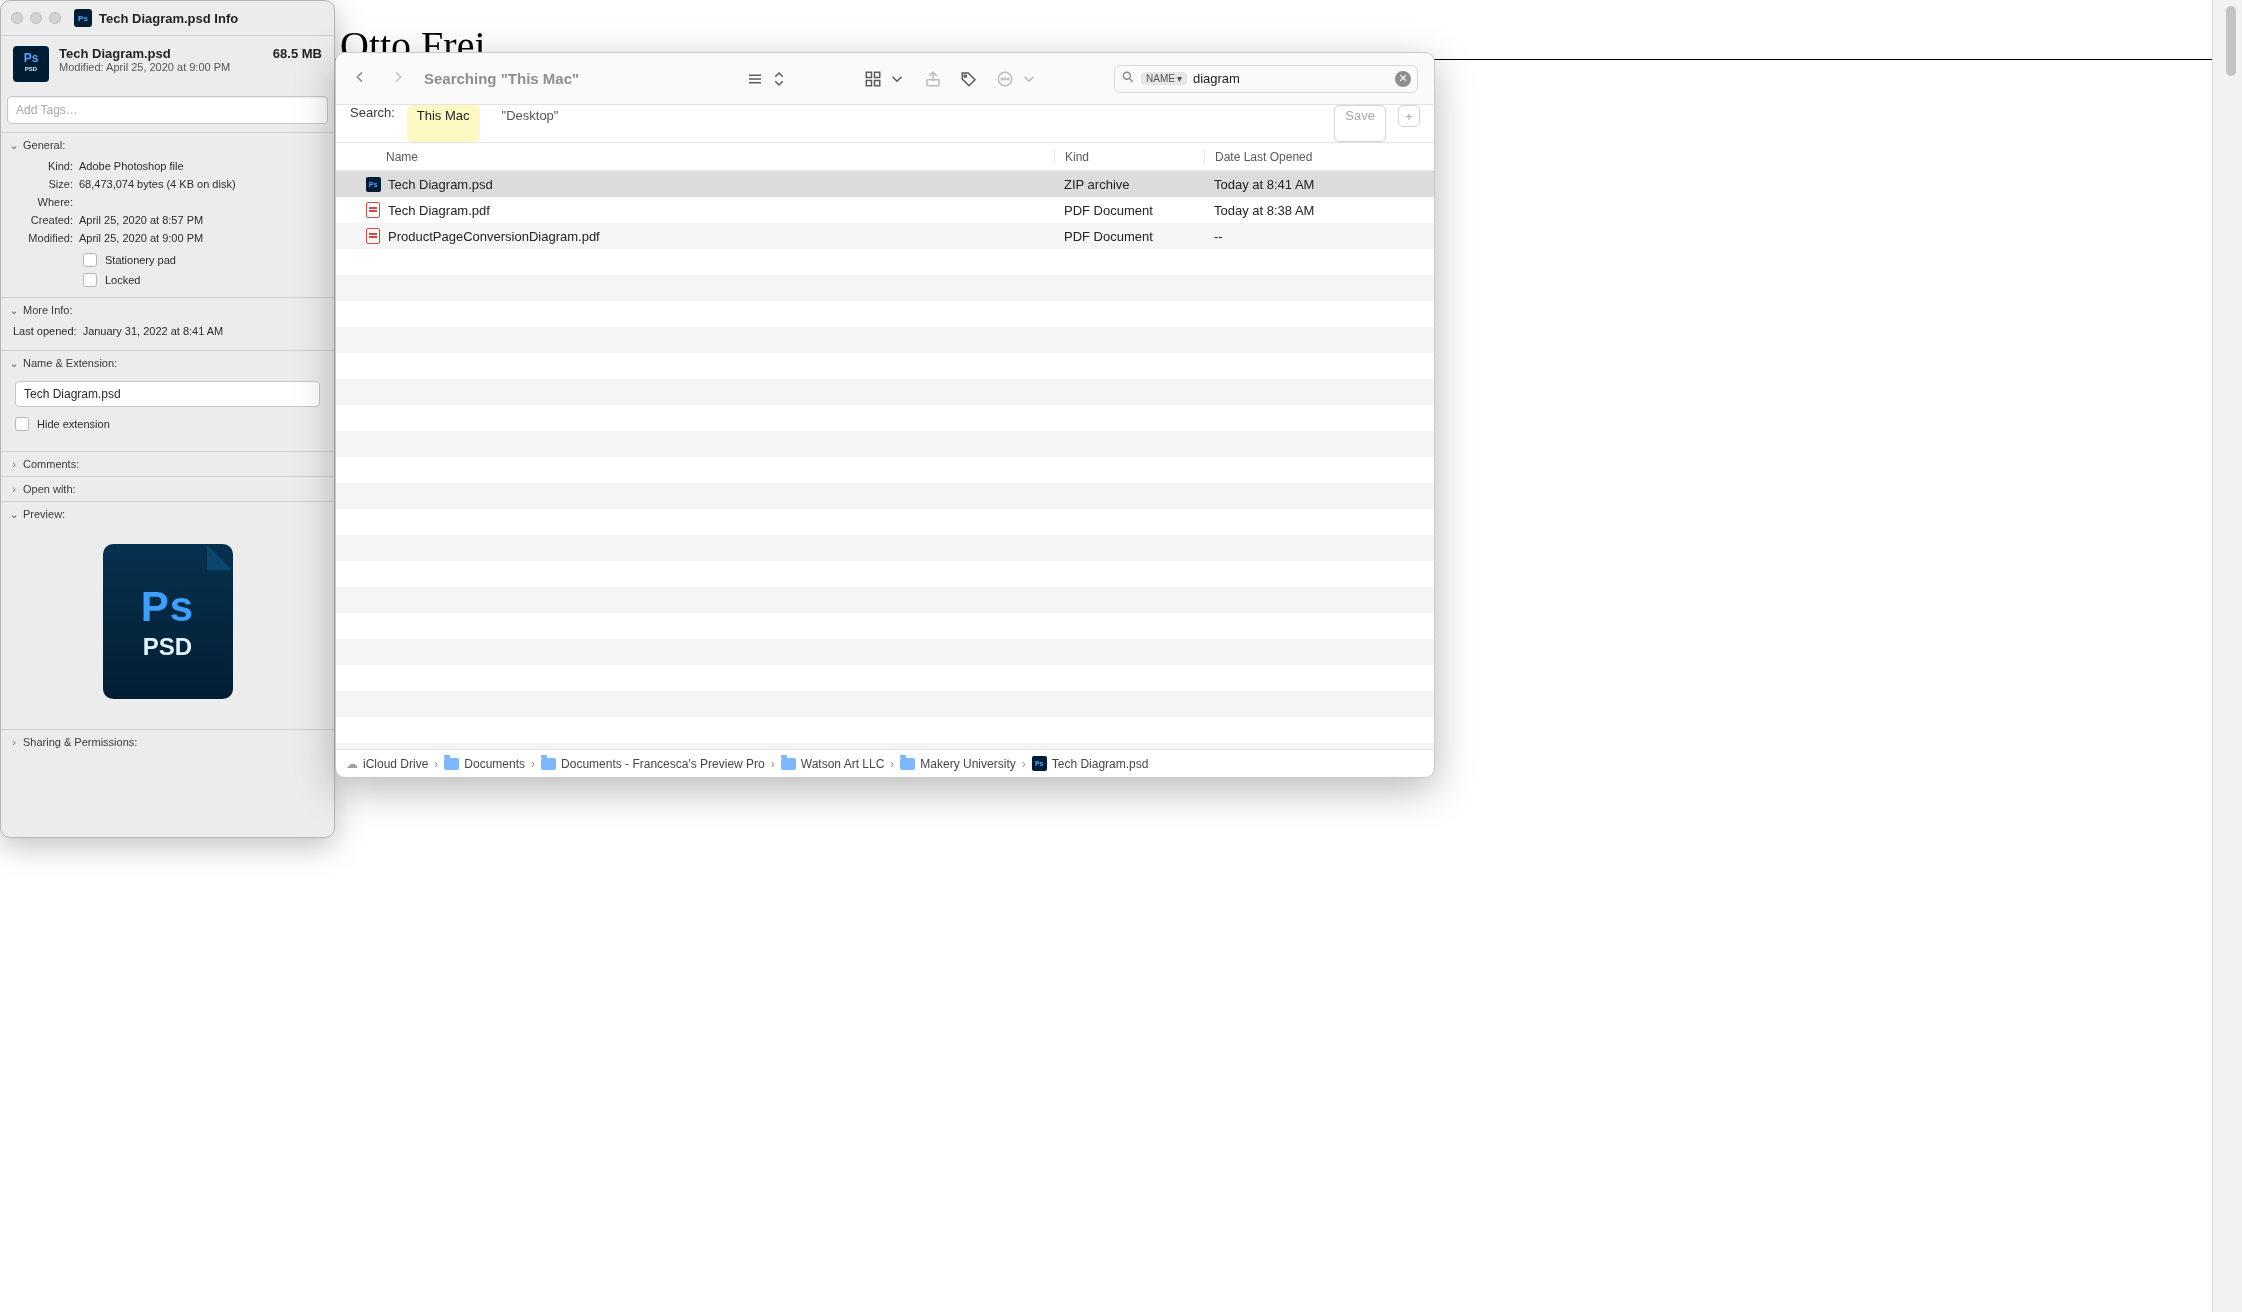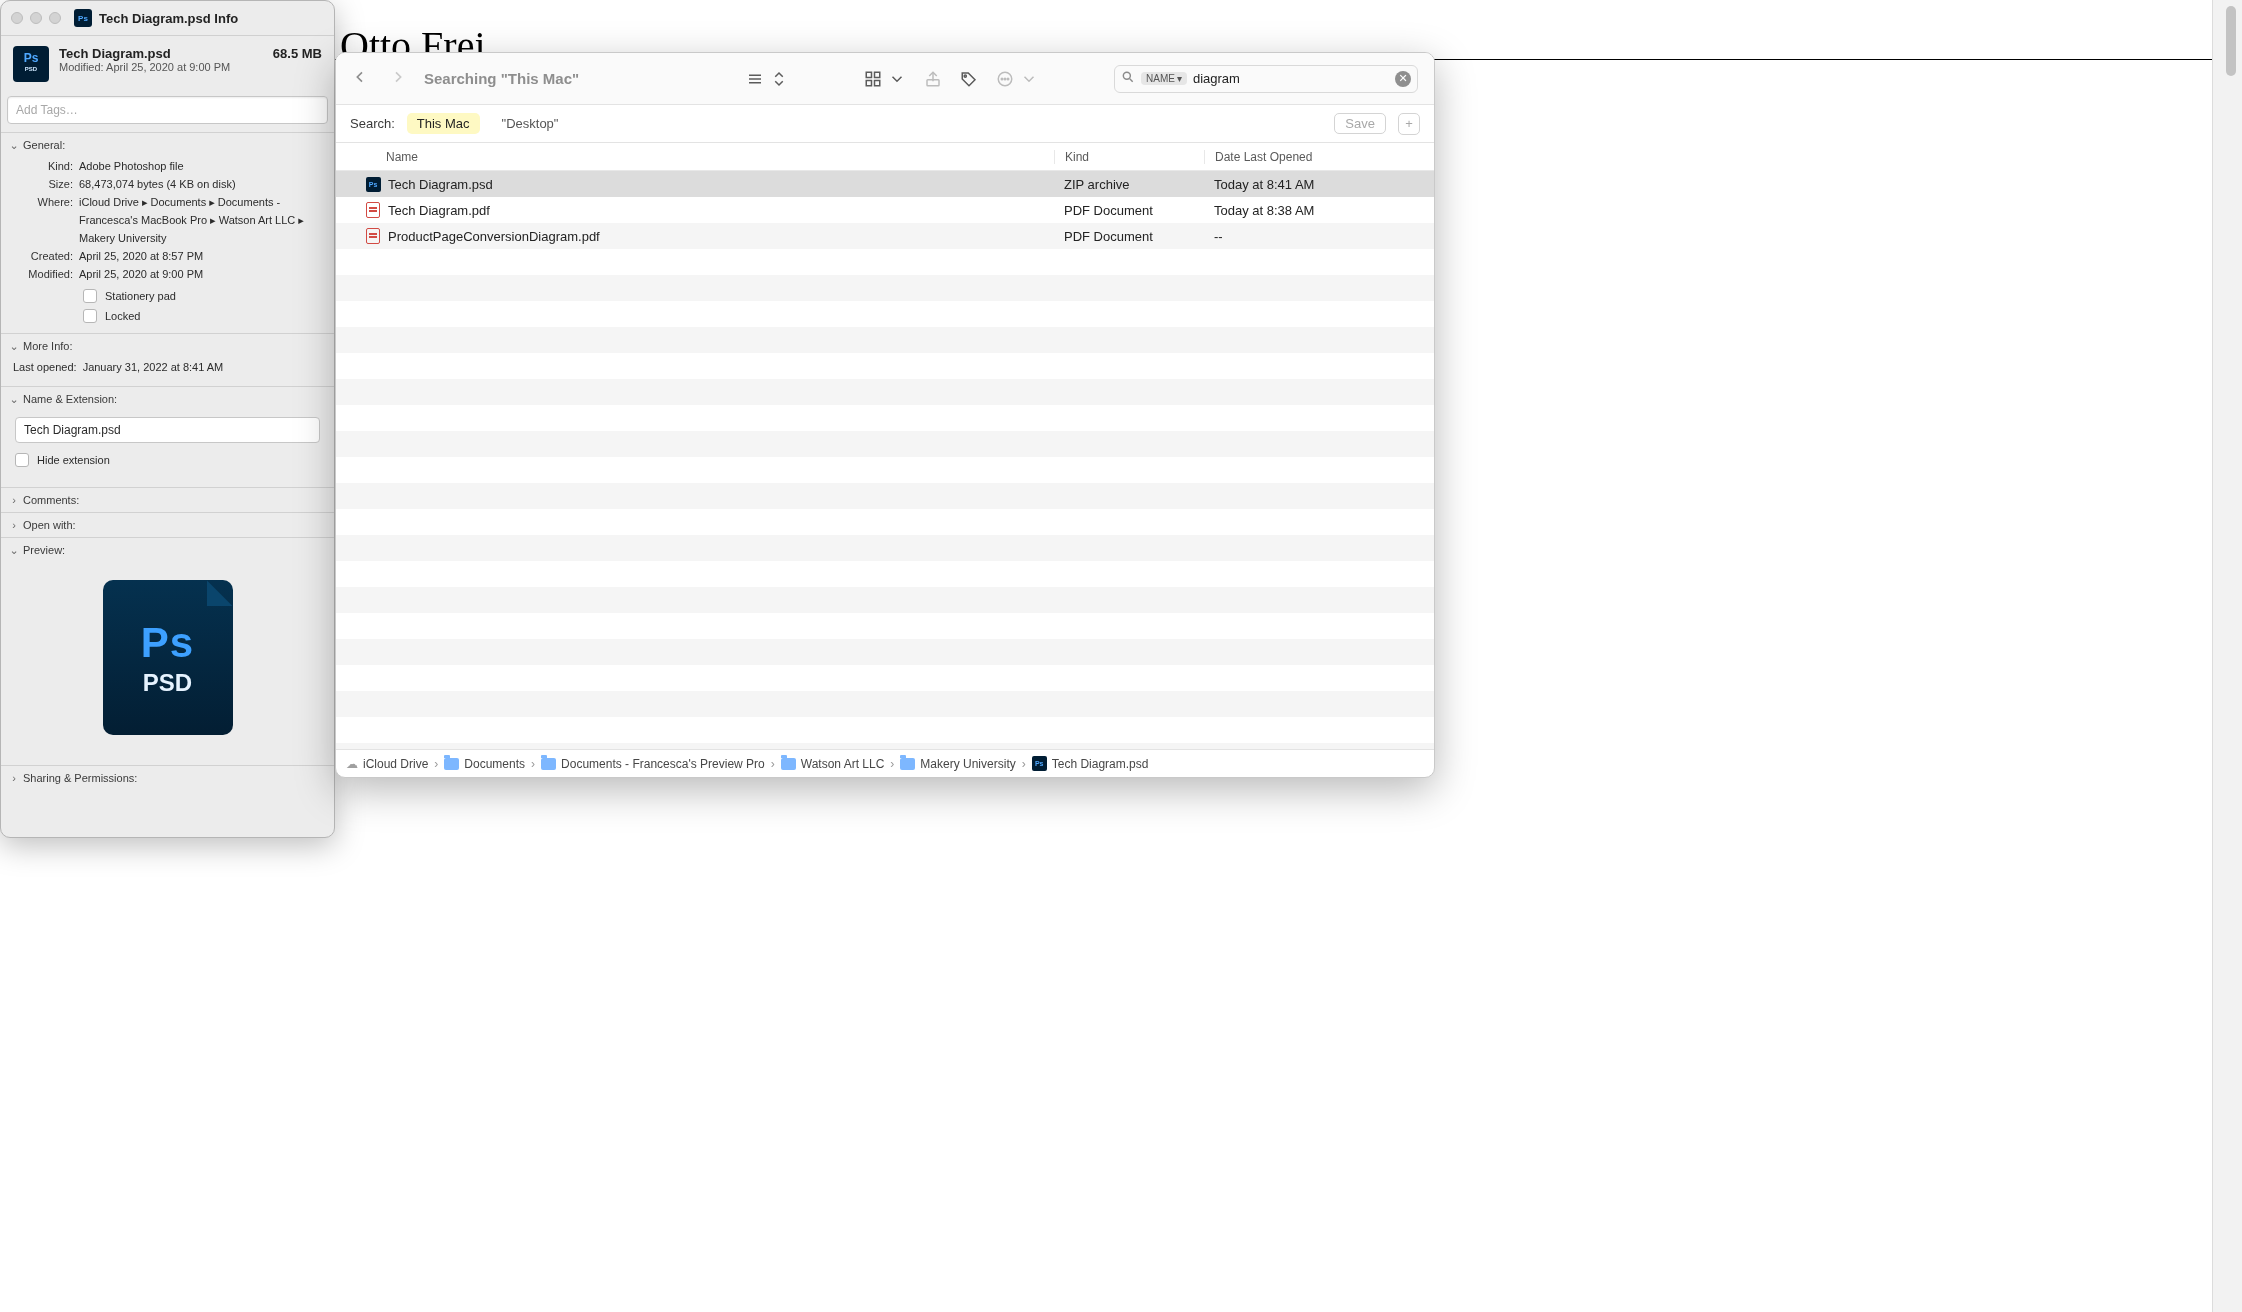--- a/index.html
+++ b/index.html
@@ -58,21 +58,21 @@
     .tb-icon{color:#5b5b5b;display:inline-flex;align-items:center;gap:4px;}
     .tb-icon.dim{color:#bcbcbc;}
     .tb-icon svg{width:18px;height:18px;}
     .view-group{display:flex;align-items:center;gap:6px;}
     .search-field{display:flex;align-items:center;width:304px;height:28px;border:1px solid #d9d9d9;border-radius:6px;background:#fafafa;padding:0 6px;gap:6px;}
     .search-field .mag{color:#8b8b8b;}
     .search-token{background:#e6e6e6;border-radius:4px;padding:1px 5px;font-size:10px;color:#555;display:flex;align-items:center;gap:2px;}
     .search-text{flex:1;border:none;background:transparent;font-size:13px;color:#222;}
     .search-clear{width:16px;height:16px;border-radius:50%;background:#8f8f8f;color:#fff;font-size:11px;display:flex;align-items:center;justify-content:center;}
 
-    .scope-bar{height:38px;border-bottom:1px solid #e3e3e3;display:flex;align-items:center;padding:0 14px;gap:12px;font-size:13px;}
+    .scope-bar{height:38px;border-bottom:1px solid #e3e3e3;display:flex;padding:0 14px;gap:12px;font-size:13px;}
     .scope-bar .lbl{color:#3a3a3a;}
     .scope-pill{padding:3px 10px;border-radius:5px;}
     .scope-pill.active{background:#fef9c3;font-weight:400;}
     .scope-pill.inactive{color:#555;}
     .scope-spacer{flex:1;}
     .save-btn{border:1px solid #d4d4d4;border-radius:5px;padding:2px 10px;color:#a8a8a8;background:#fff;}
     .plus-btn{border:1px solid #d4d4d4;border-radius:5px;width:22px;height:22px;display:flex;align-items:center;justify-content:center;color:#a8a8a8;background:#fff;}
 
     .list-header{height:28px;border-bottom:1px solid #e8e8e8;display:flex;align-items:center;font-size:12px;color:#5a5a5a;padding-left:50px;}
     .col-name{flex:1;}
@@ -153,21 +153,20 @@
         <div class="kv">
             <span class="k">Kind:</span>
             <span class="v">Adobe Photoshop file</span>
           </div>
         <div class="kv">
             <span class="k">Size:</span>
             <span class="v">68,473,074 bytes (4 KB on disk)</span>
           </div>
         <div class="kv">
             <span class="k">Where:</span>
-            <span class="v">iCloud Drive ▸ Documents ▸ Documents - Francesca's MacBook Pro ▸ Watson Art LLC ▸ Makery University</span>
           </div>
         <div class="kv">
             <span class="k">Created:</span>
             <span class="v">April 25, 2020 at 8:57 PM</span>
           </div>
         <div class="kv">
             <span class="k">Modified:</span>
             <span class="v">April 25, 2020 at 9:00 PM</span>
           </div>
         <div class="check-row">

